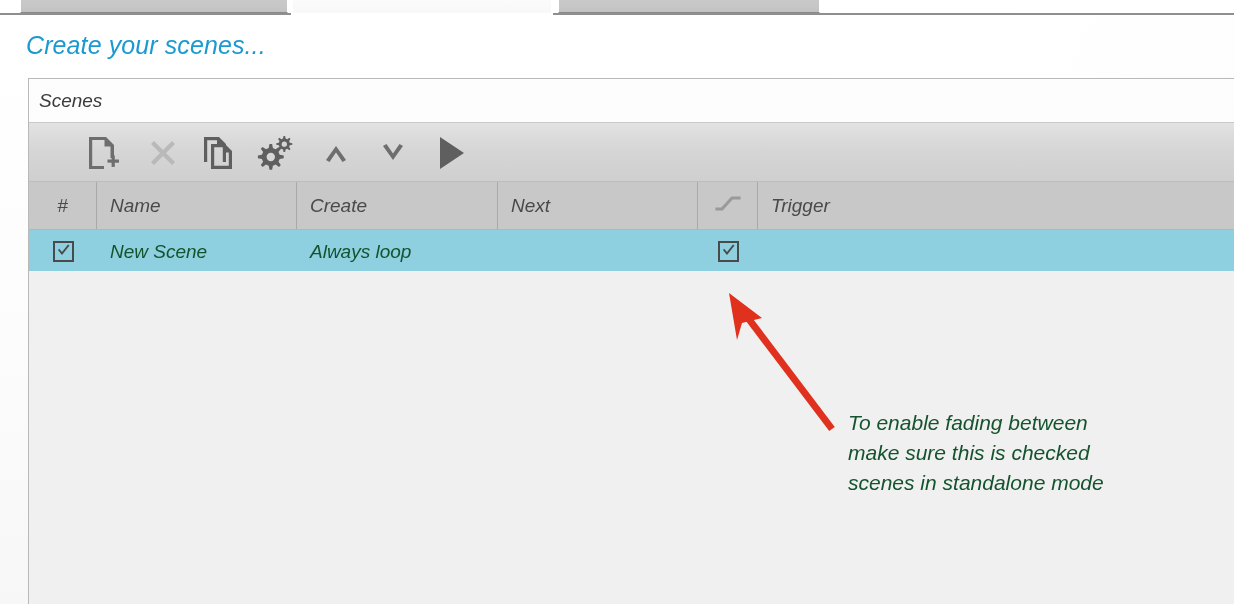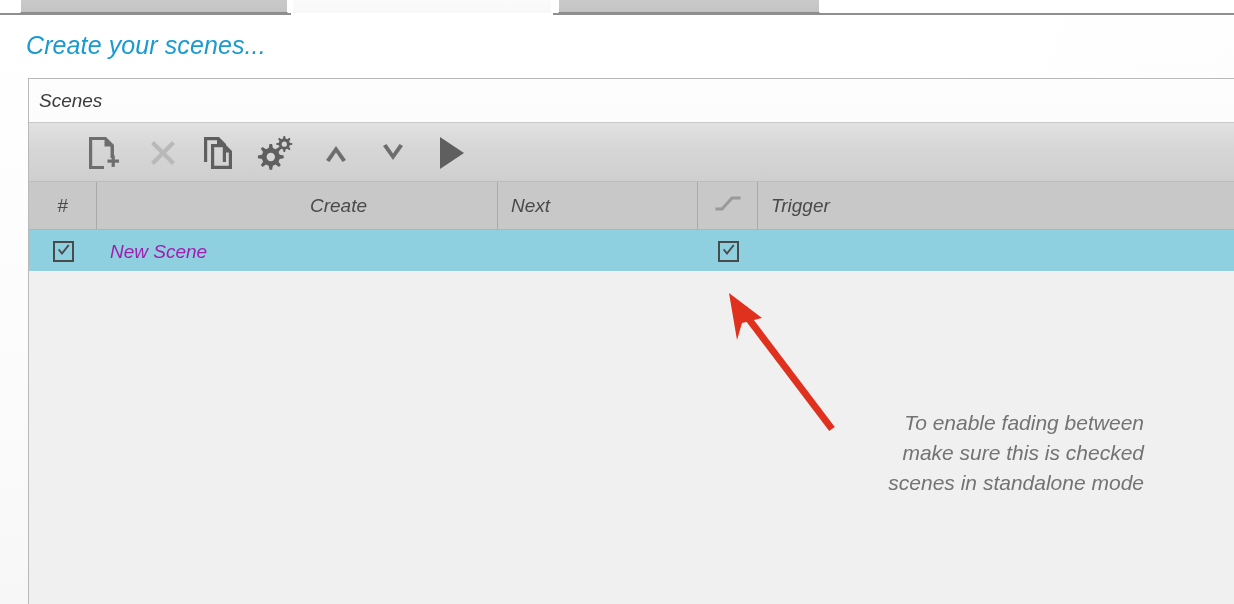--- a/index.html
+++ b/index.html
@@ -168,21 +168,21 @@
     display: block;
   }
   .cell {
     position: absolute;
     top: 0;
     height: 43px;
     display: flex;
     align-items: center;
     box-sizing: border-box;
     font-size: 19px;
-    color: #a21caf;
+    color: #14532d;
     padding-left: 13px;
     white-space: nowrap;
   }
   .cell.center { justify-content: center; padding-left: 0; }
 
   .chkbox {
     width: 21px;
     height: 21px;
     border: 2px solid #4a4a4a;
     background: #8ecfe0;
@@ -211,22 +211,22 @@
     left: 0; top: 0;
     width: 1234px;
     height: 604px;
     pointer-events: none;
   }
   .annot-text {
     position: absolute;
     left: 848px;
     top: 408px;
     width: 296px;
-    text-align: right;
-    color: #737373;
+    text-align: left;
+    color: #14532d;
     font-size: 21px;
     line-height: 30px;
   }
   .annot-text span { display: block; }
 </style>
 </head>
 <body>
 
 <div id="root">
 
@@ -313,20 +313,23 @@
             <path d="M4 2 L28 18 L4 34 Z" fill="#5f5f5f"></path>
           </svg>
         </span>
       </div>
     </div>
 
     <div class="table-head">
       <div class="th center" style="left:0px;width:68px;">
         <span>#</span>
       </div>
+      <div class="th" style="left:68px;width:200px;">
+        <span>Name</span>
+      </div>
       <div class="th" style="left:268px;width:201px;">
         <span>Create</span>
       </div>
       <div class="th" style="left:469px;width:200px;">
         <span>Next</span>
       </div>
       <div class="th center" style="left:669px;width:60px;">
         <span>
           <svg width="26" height="18" viewBox="0 0 26 18">
             <path d="M2 15 H7 L17 4 H24" stroke="#9a9a9a" stroke-width="3.2" fill="none" stroke-linecap="square"></path>
@@ -342,20 +345,21 @@
 
     <div class="row" style="top:151px;">
       <div class="cell center" style="left:0px;width:68px;">
         <span class="chkbox">
           <svg width="15" height="15" viewBox="0 0 15 15">
             <path d="M2 6 L6 11 L13.5 1.5 L12 0.5 L6 8 L3.2 4.8 Z" fill="#4a4a4a"></path>
           </svg>
         </span>
       </div>
       <div class="cell" style="left:68px;width:200px;">New Scene</div>
+      <div class="cell" style="left:268px;width:201px;">Always loop</div>
       <div class="cell" style="left:469px;width:200px;"></div>
       <div class="cell center" style="left:669px;width:60px;">
         <span class="chkbox">
           <svg width="15" height="15" viewBox="0 0 15 15">
             <path d="M2 6 L6 11 L13.5 1.5 L12 0.5 L6 8 L3.2 4.8 Z" fill="#4a4a4a"></path>
           </svg>
         </span>
       </div>
       <div class="cell" style="left:729px;width:477px;"></div>
     </div>

